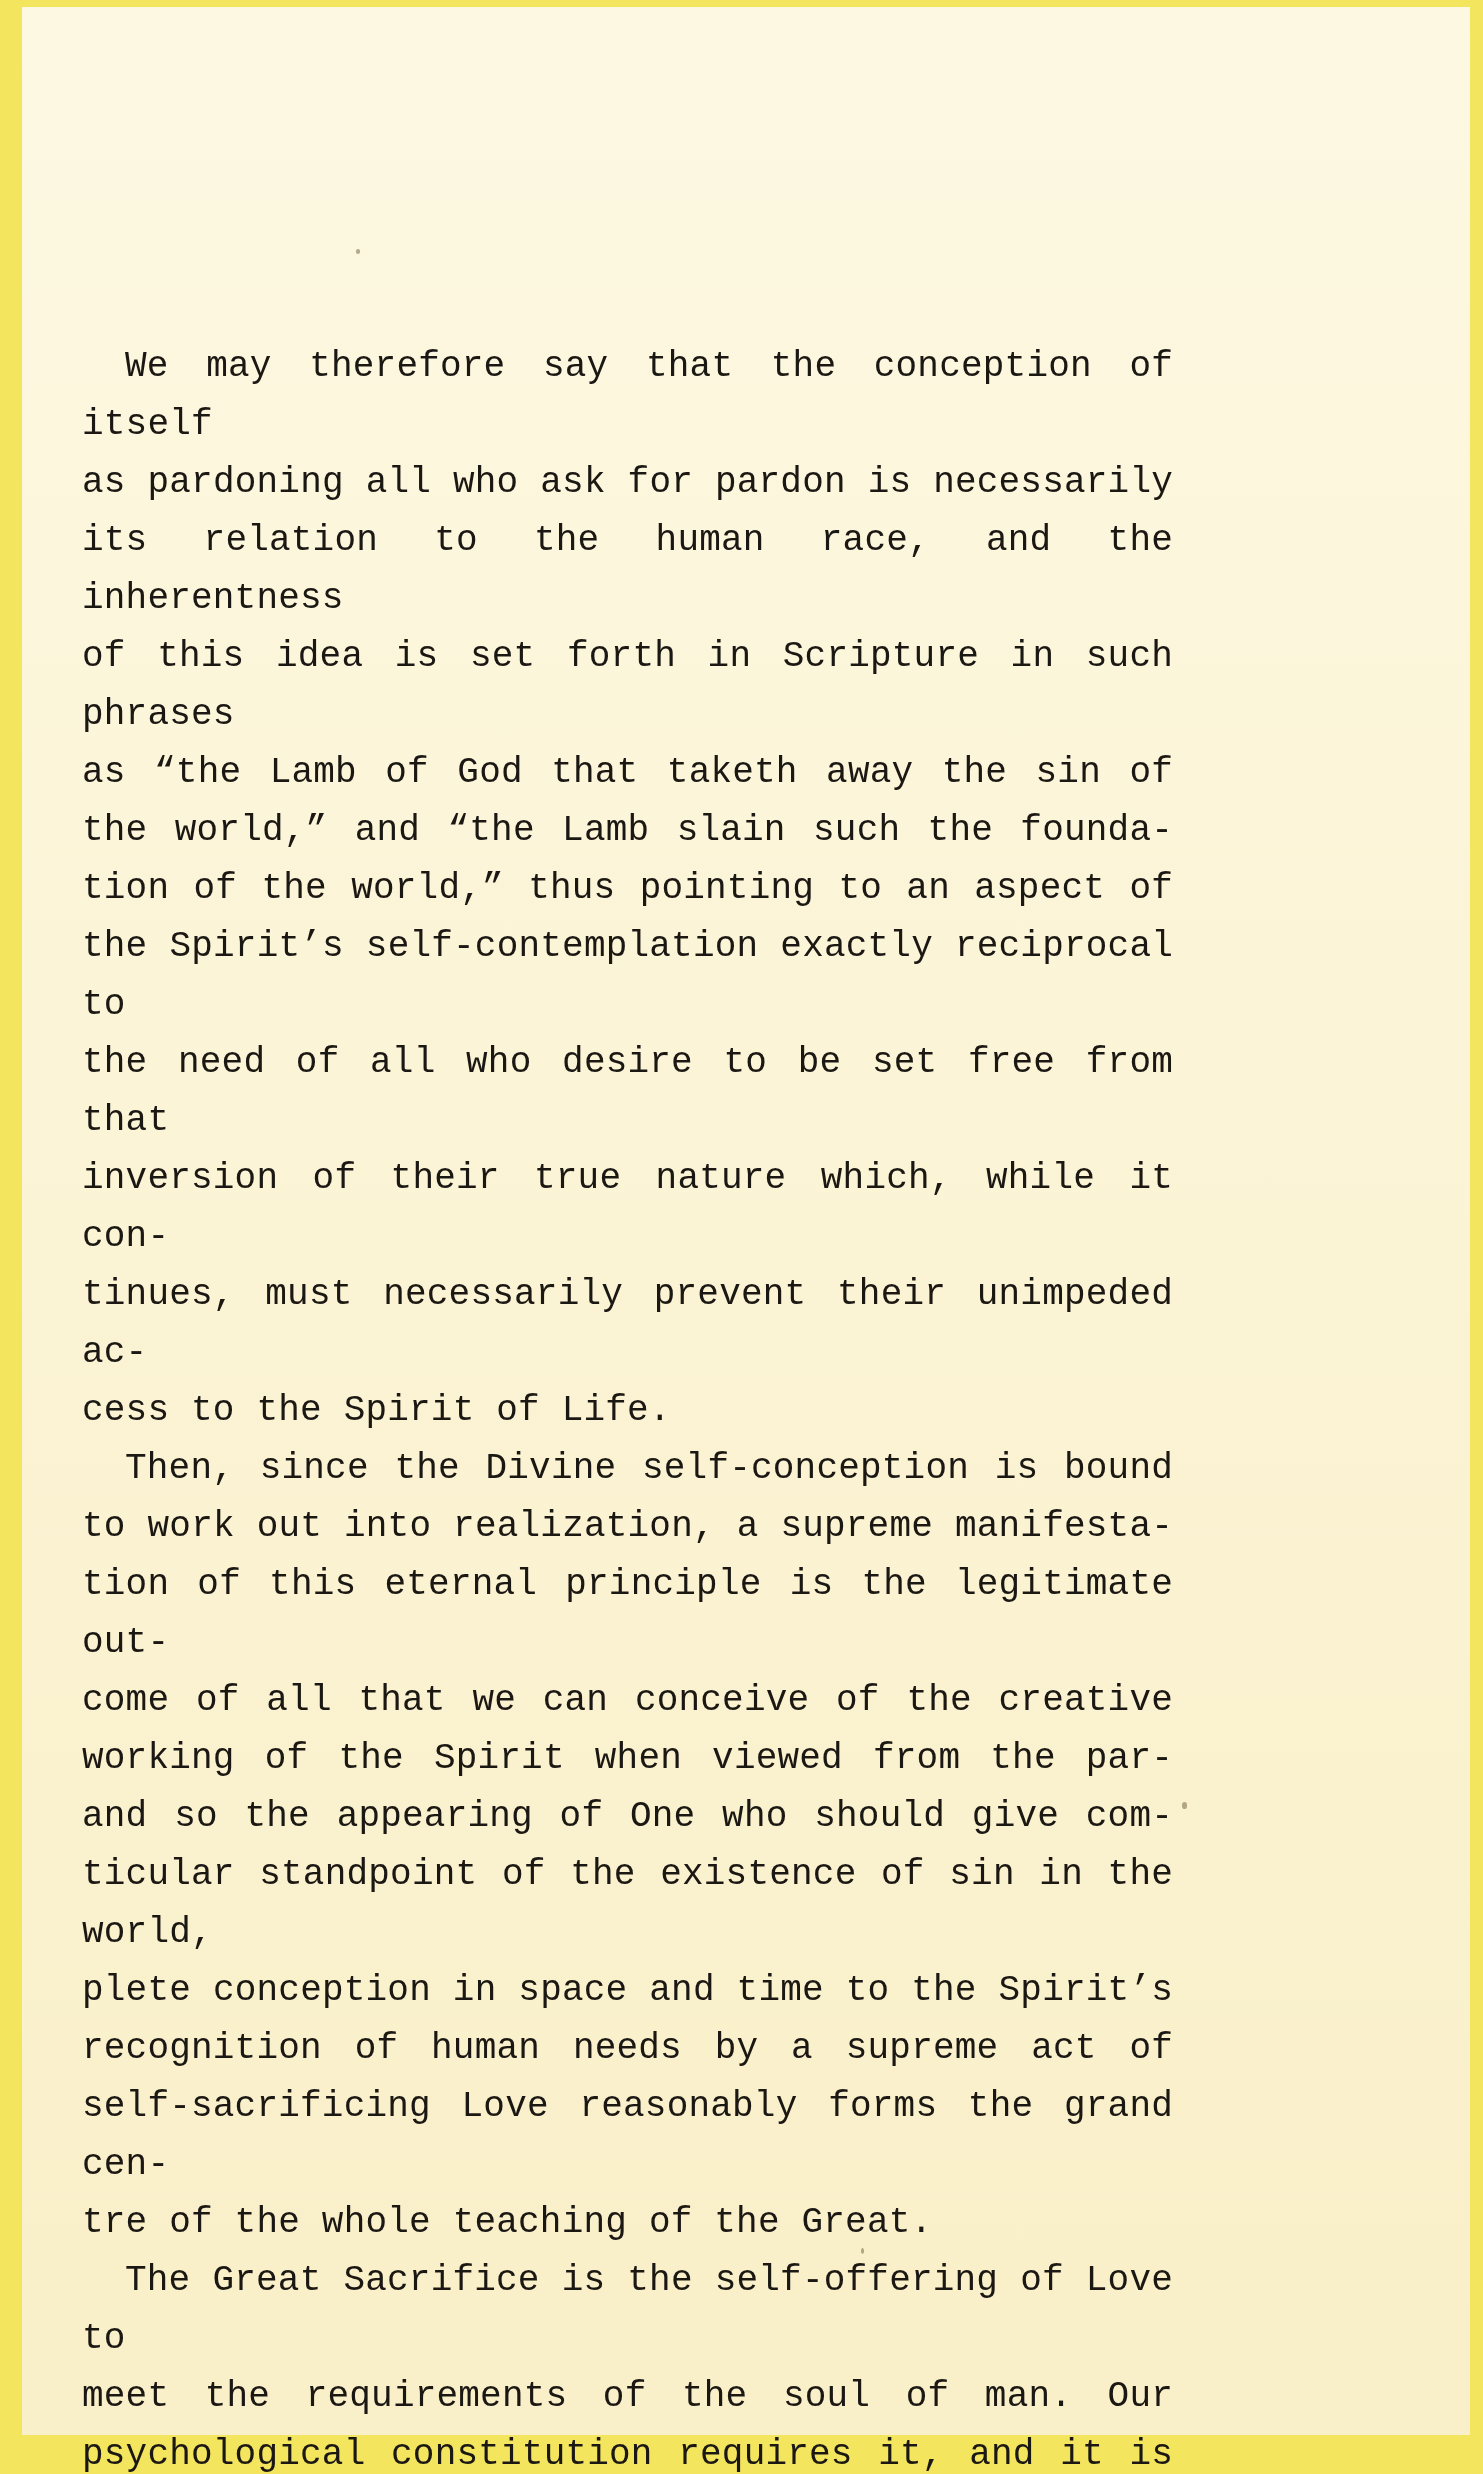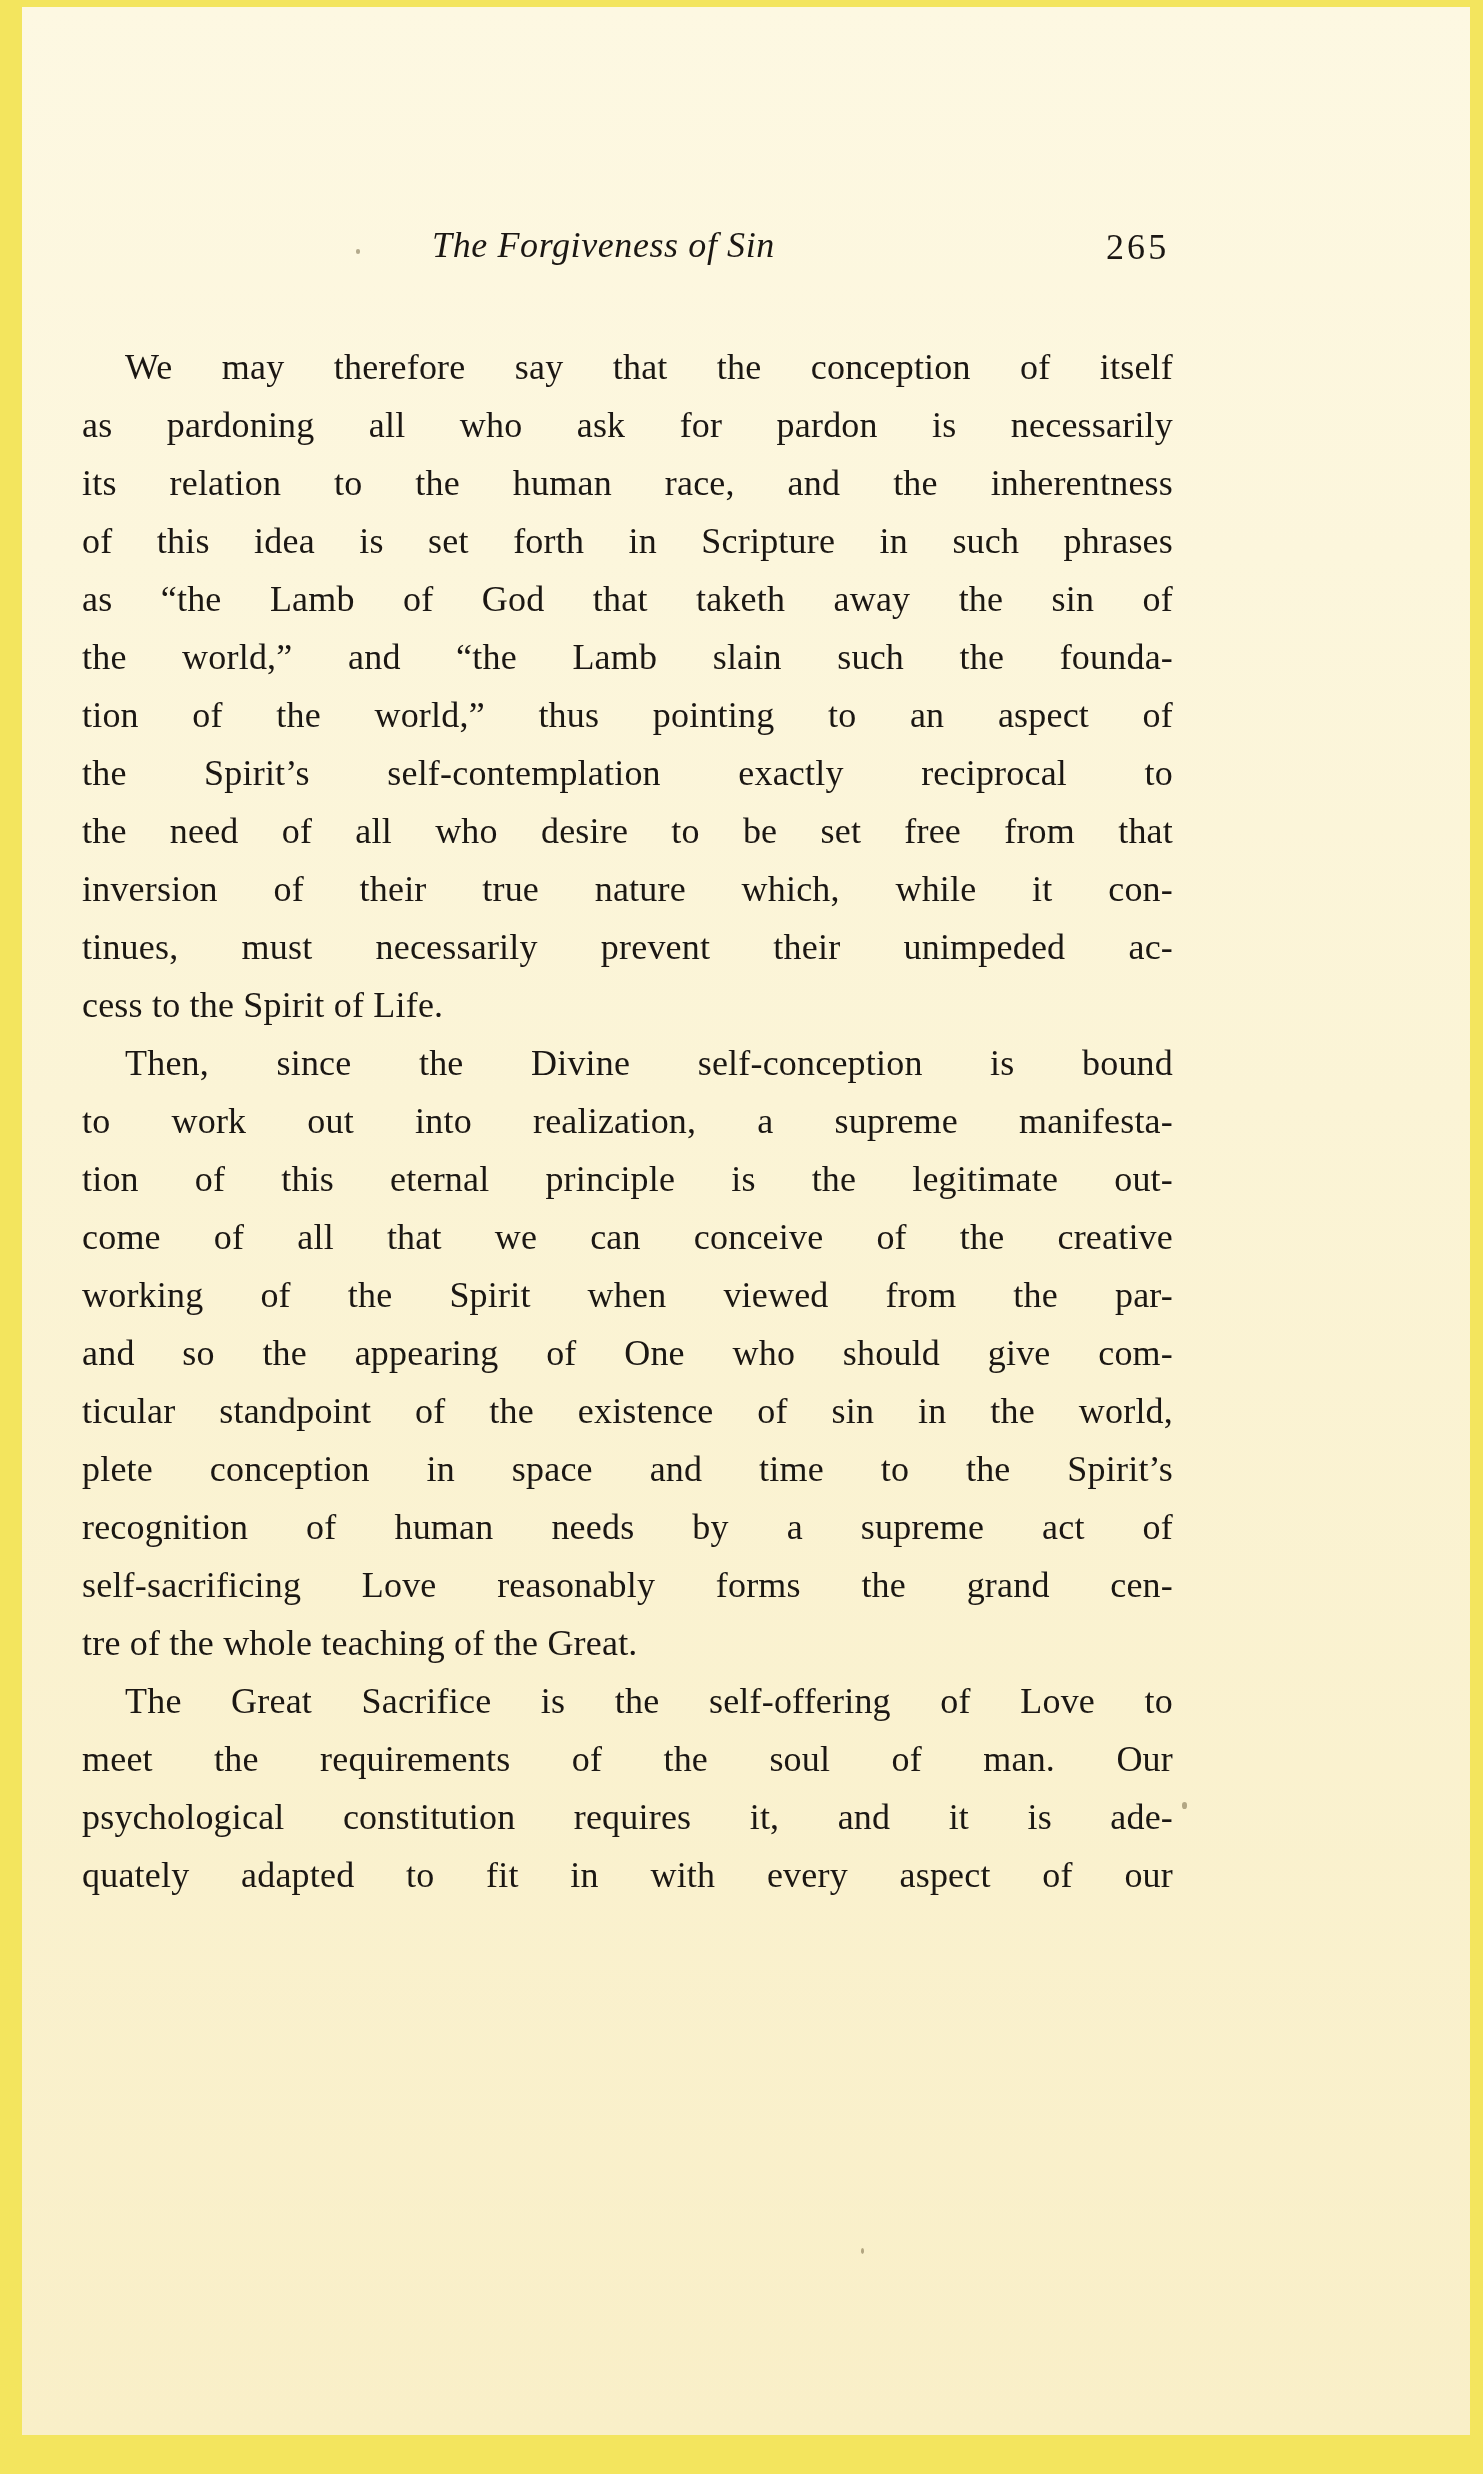--- a/index.html
+++ b/index.html
@@ -57,20 +57,21 @@
     color: var(--ink, #1b1713);
     letter-spacing: 0.2px;
   }
   .para {
     margin: 0;
   }
   .line {
     text-align: justify;
     text-align-last: justify;
     white-space: normal;
+    font-family: Liberation Mono, monospace;
   }
   .line.indent {
     text-indent: 43px;
   }
   .line.no-just {
     text-align-last: left;
   }
   
   .speck {
     position: absolute;
@@ -78,24 +79,20 @@
     border-radius: 50%;
   }
   .speck.s1 { left: 334px; top: 242px; width: 4.3px; height: 4.3px; }
   .speck.s2 { left: 1160px; top: 1795px; width: 5px; height: 6.2px; }
   .speck.s3 { left: 839px; top: 2241px; width: 3.1px; height: 5.6px; }
 </style>
 </head>
 <body>
 
 <div class="paper">
-  <div class="header">
-    <span class="running-title">The Forgiveness of Sin</span>
-    <span class="page-number">265</span>
-  </div>
 
   <div class="page-body">
 
   <div class="para">
         <div class="line indent">We may therefore say that the conception of itself</div>
         <div class="line">as pardoning all who ask for pardon is necessarily</div>
         <div class="line">its relation to the human race, and the inherentness</div>
         <div class="line">of this idea is set forth in Scripture in such phrases</div>
         <div class="line">as “the Lamb of God that taketh away the sin of</div>
         <div class="line">the world,” and “the Lamb slain such the founda-</div>

